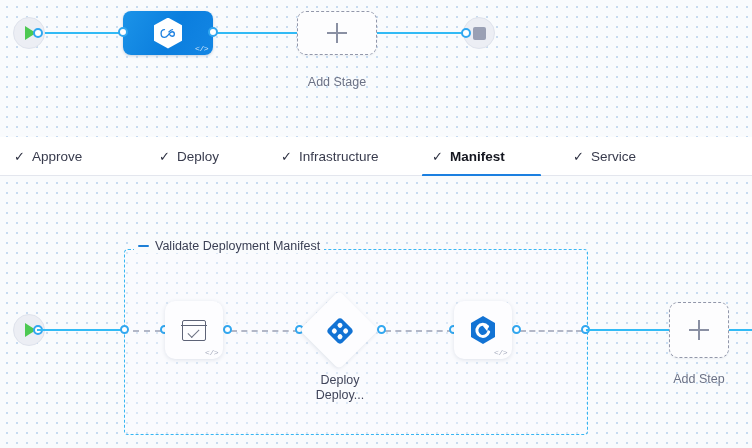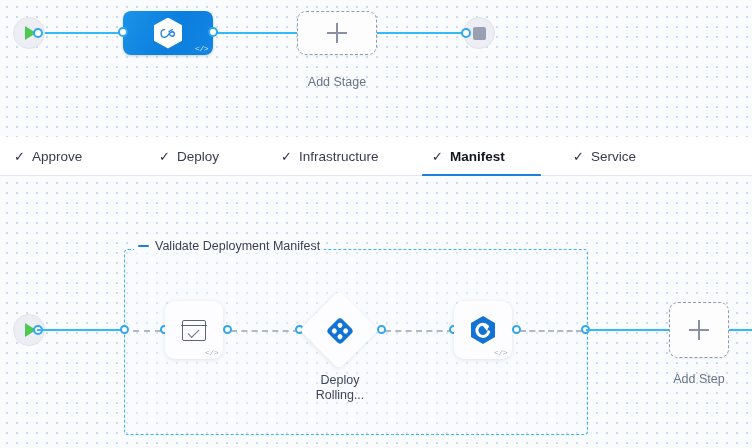--- a/index.html
+++ b/index.html
@@ -257,21 +257,21 @@
           <rect x="3" y="3" width="20" height="20" rx="4" fill="#1273d4"></rect>
           <circle cx="9" cy="9" r="2.5" fill="#ffffff"></circle>
           <circle cx="17" cy="9" r="2.5" fill="#ffffff"></circle>
           <circle cx="9" cy="17" r="2.5" fill="#ffffff"></circle>
           <circle cx="17" cy="17" r="2.5" fill="#ffffff"></circle>
         </g>
       </svg>
     </div>
     <div class="node-label" style="left:280px; top:197px; width:120px;">
       <div>Deploy</div>
-      <div>Rolling...</div>
+      <div>Deploy...</div>
     </div>
 
     <div class="step-card" style="left:454px; top:125px;">
       <div style="display:flex;">
         <svg width="28" height="30" viewBox="0 0 28 30" aria-hidden="true">
           <path d="M14 1 L26 8 V22 L14 29 L2 22 V8 Z" fill="#1273d4"></path>
           <path d="M18.5 11.5a6 6 0 1 0 1.2 5.4" fill="none" stroke="#ffffff" stroke-width="3" stroke-linecap="round"></path>
           <path d="M13.5 10.5 L19.5 10.7 L18.2 16.2 Z" fill="#ffffff"></path>
         </svg>
       </div>

